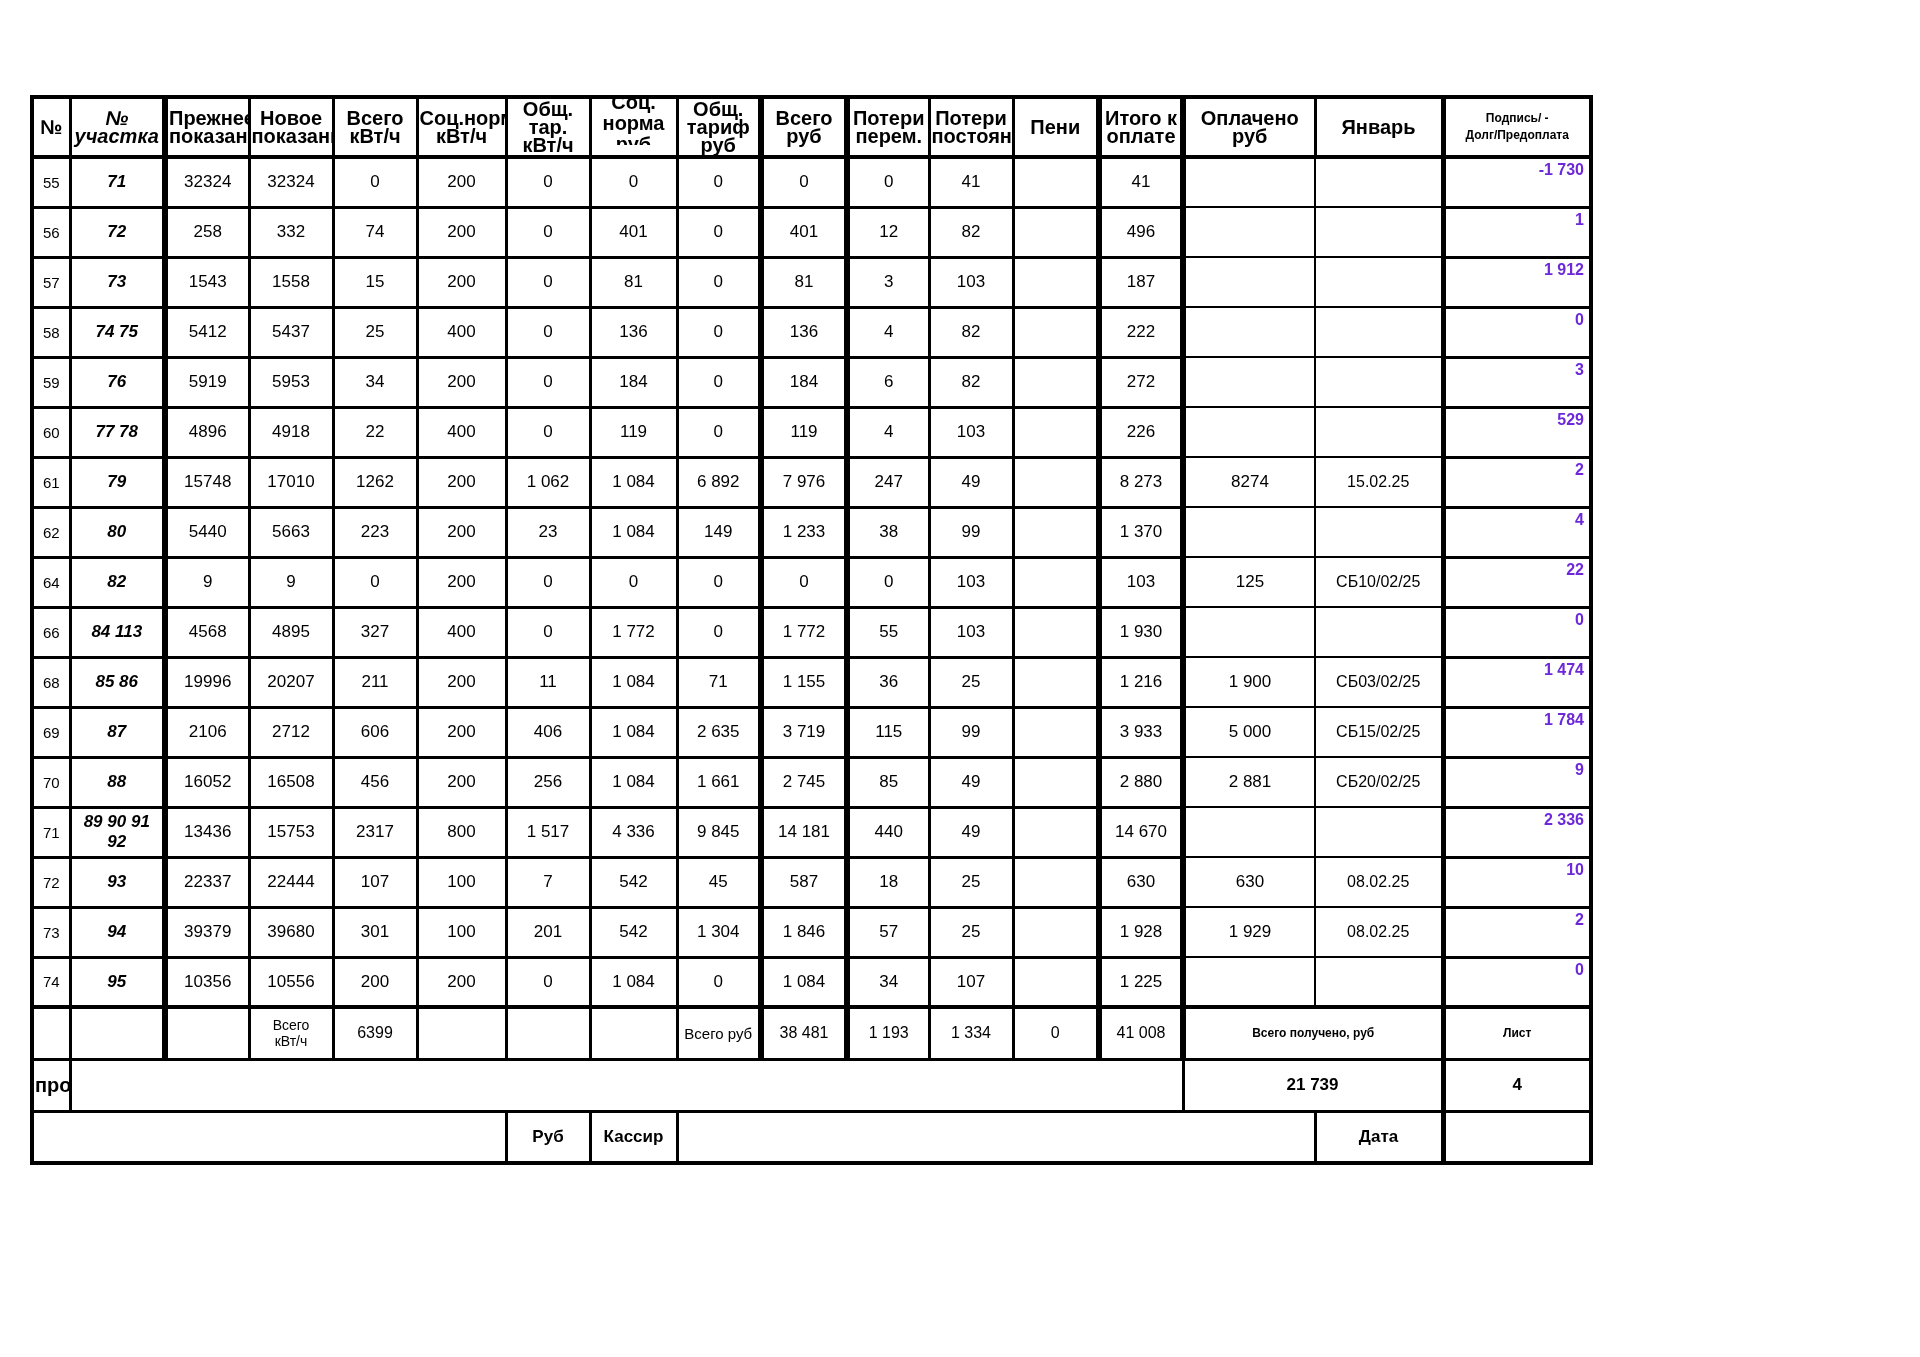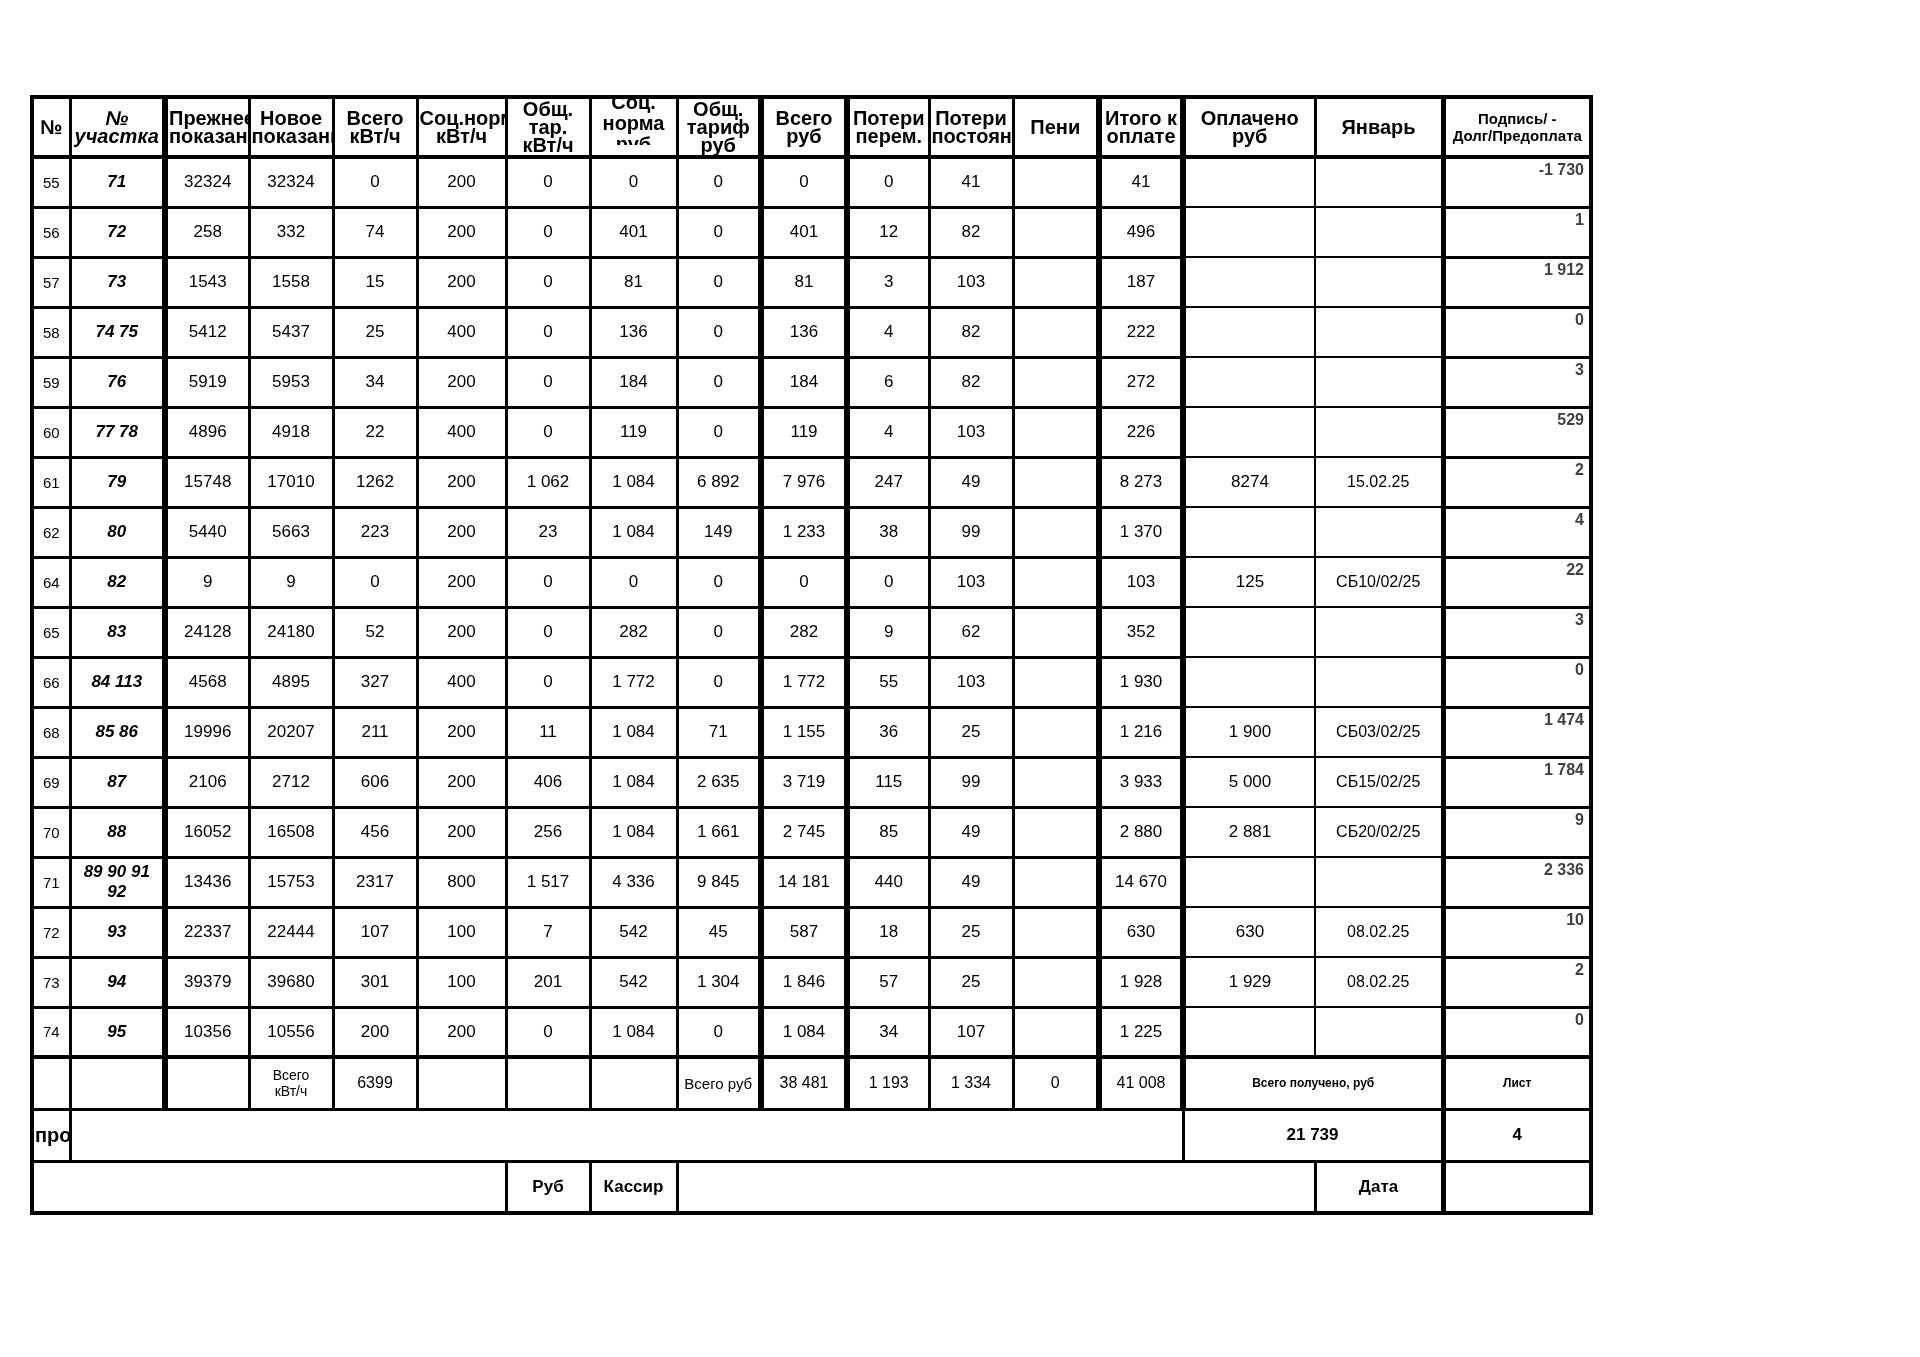--- a/index.html
+++ b/index.html
@@ -31,21 +31,21 @@
   tfoot tr { height: 52px; }
 
   th {
     font-weight: bold;
     font-size: 20px;
     line-height: 18px;
     padding: 1px;
     text-align: center;
     vertical-align: middle;
   }
-  th.c17 { font-size: 15px; line-height: 17px; }
+  th.c17 { font-size: 12px; line-height: 17px; }
   th.c8 { vertical-align: top; padding: 0; }
   .cliptext { height: 53px; overflow: hidden; line-height: 21px; margin-top: -7px; text-align: center; }
 
   td {
     font-size: 17px;
     text-align: center;
     vertical-align: middle;
     padding: 1px 2px;
   }
   td.c1 { font-size: 15px; }
@@ -59,21 +59,21 @@
   thead th { border-bottom-width: 4px; }
 
   
   tbody td.c15, tbody td.c16 { border-top-width: 2px; border-bottom-width: 2px; }
   tbody td.c15 { border-right-width: 2px; }
   tbody td.c16 { border-left-width: 2px; }
   tbody td.c16 { font-size: 16px; margin-left: 26px; }
 
   
   tbody td.red, td.redcell {
-    color: #404040;
+    color: #6d28d9;
     font-weight: bold;
     font-size: 16px;
     text-align: right;
     vertical-align: top;
     padding: 1px 5px 0 0;
     line-height: 20px;
   }
 
   tr.summary td { border-top-width: 4px; font-size: 16px; }
   tr.summary td.small-label { font-size: 14px; line-height: 16px; }
@@ -313,39 +313,20 @@
           <td class="c10">0</td>
           <td class="c11">0</td>
           <td class="c12">103</td>
           <td class="c13"></td>
           <td class="c14">103</td>
           <td class="c15">125</td>
           <td class="c16">СБ10/02/25</td>
           <td class="c17 red">22</td>
         </tr>
         <tr>
-          <td class="c1">65</td>
-          <td class="c2 bold">83</td>
-          <td class="c3">24128</td>
-          <td class="c4">24180</td>
-          <td class="c5">52</td>
-          <td class="c6">200</td>
-          <td class="c7">0</td>
-          <td class="c8">282</td>
-          <td class="c9">0</td>
-          <td class="c10">282</td>
-          <td class="c11">9</td>
-          <td class="c12">62</td>
-          <td class="c13"></td>
-          <td class="c14">352</td>
-          <td class="c15"></td>
-          <td class="c16"></td>
-          <td class="c17 red">3</td>
-        </tr>
-        <tr>
           <td class="c1">66</td>
           <td class="c2 bold">84 113</td>
           <td class="c3">4568</td>
           <td class="c4">4895</td>
           <td class="c5">327</td>
           <td class="c6">400</td>
           <td class="c7">0</td>
           <td class="c8">1 772</td>
           <td class="c9">0</td>
           <td class="c10">1 772</td>

